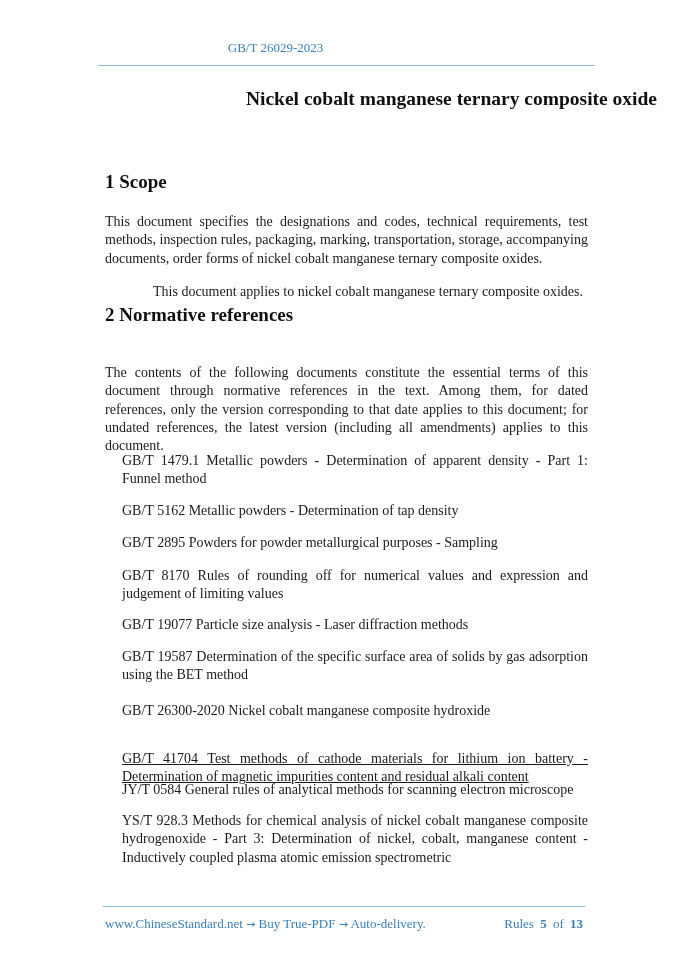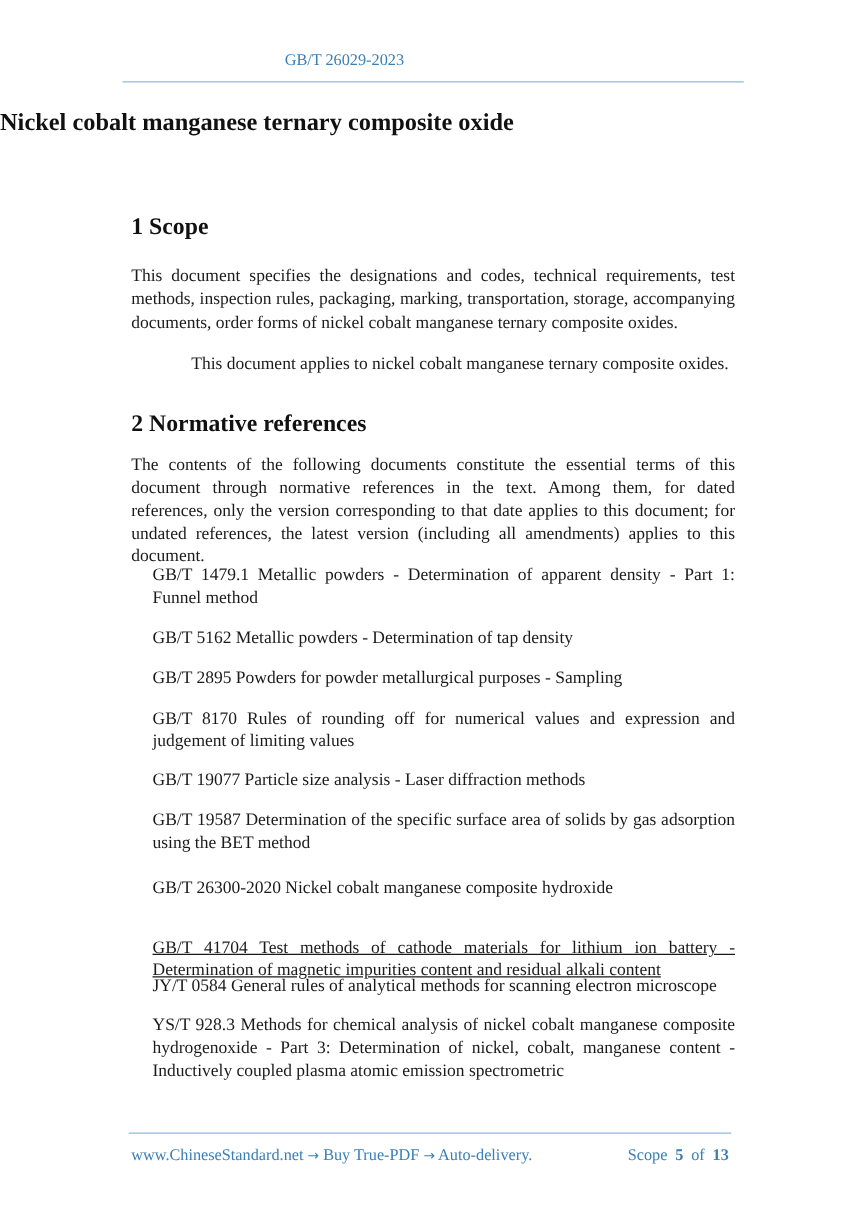--- a/index.html
+++ b/index.html
@@ -30,21 +30,21 @@
       left: 98px;
       width: 497px;
       height: 0;
       border-top: 1px solid #8fbcd9;
     }
     .doc-title {
       position: absolute;
       top: 88px;
       left: 0;
       width: 657px;
-      text-align: left;
+      text-align: right;
       font-size: 19.5px;
       font-weight: bold;
       color: #111;
       margin: 0;
     }
     .section-heading {
       position: absolute;
       left: 105px;
       font-size: 19px;
       font-weight: bold;
@@ -118,21 +118,21 @@
   <div class="header-code">GB/T 26029-2023</div>
   <div class="header-rule"></div>
 </div>
 
 <h1 class="doc-title">Nickel cobalt manganese ternary composite oxide</h1>
 
 <h2 class="section-heading" style="top:171px;">1 Scope</h2>
 <p class="para" style="top:213px;">This document specifies the designations and codes, technical requirements, test methods, inspection rules, packaging, marking, transportation, storage, accompanying documents, order forms of nickel cobalt manganese ternary composite oxides.</p>
 <p class="para" style="top:283px;margin-left:48px;">This document applies to nickel cobalt manganese ternary composite oxides.</p>
 
-<h2 class="section-heading" style="top:329px;">2 Normative references</h2>
+<h2 class="section-heading" style="top:304px;">2 Normative references</h2>
 <p class="para" style="top:364px;">The contents of the following documents constitute the essential terms of this document through normative references in the text. Among them, for dated references, only the version corresponding to that date applies to this document; for undated references, the latest version (including all amendments) applies to this document.</p>
 
 <p class="ref" style="top:452px;">GB/T 1479.1 Metallic powders - Determination of apparent density - Part 1: Funnel method</p>
 <p class="ref" style="top:502px;">GB/T 5162 Metallic powders - Determination of tap density</p>
 <p class="ref" style="top:534px;">GB/T 2895 Powders for powder metallurgical purposes - Sampling</p>
 <p class="ref" style="top:567px;">GB/T 8170 Rules of rounding off for numerical values and expression and judgement of limiting values</p>
 <p class="ref" style="top:616px;">GB/T 19077 Particle size analysis - Laser diffraction methods</p>
 <p class="ref" style="top:648px;">GB/T 19587 Determination of the specific surface area of solids by gas adsorption using the BET method</p>
 <p class="ref" style="top:702px;">GB/T 26300-2020 Nickel cobalt manganese composite hydroxide</p>
 <p class="ref" style="top:750px;text-decoration:underline;">GB/T 41704 Test methods of cathode materials for lithium ion battery - Determination of magnetic impurities content and residual alkali content</p>
@@ -142,18 +142,18 @@
 <div class="footer-rule"></div>
 <div class="footer">
   <span class="footer-left">
     <a class="footer-link">www.ChineseStandard.net</a>
     <span class="arrow">→</span>
     <span>Buy True-PDF</span>
     <span class="arrow">→</span>
     <span>Auto-delivery.</span>
   </span>
   <span class="footer-right">
-    <span>Scope</span>
+    <span>Rules</span>
     <b>5</b>
     <span>of</span>
     <b>13</b>
   </span>
 </div>
 
 </body></html>

